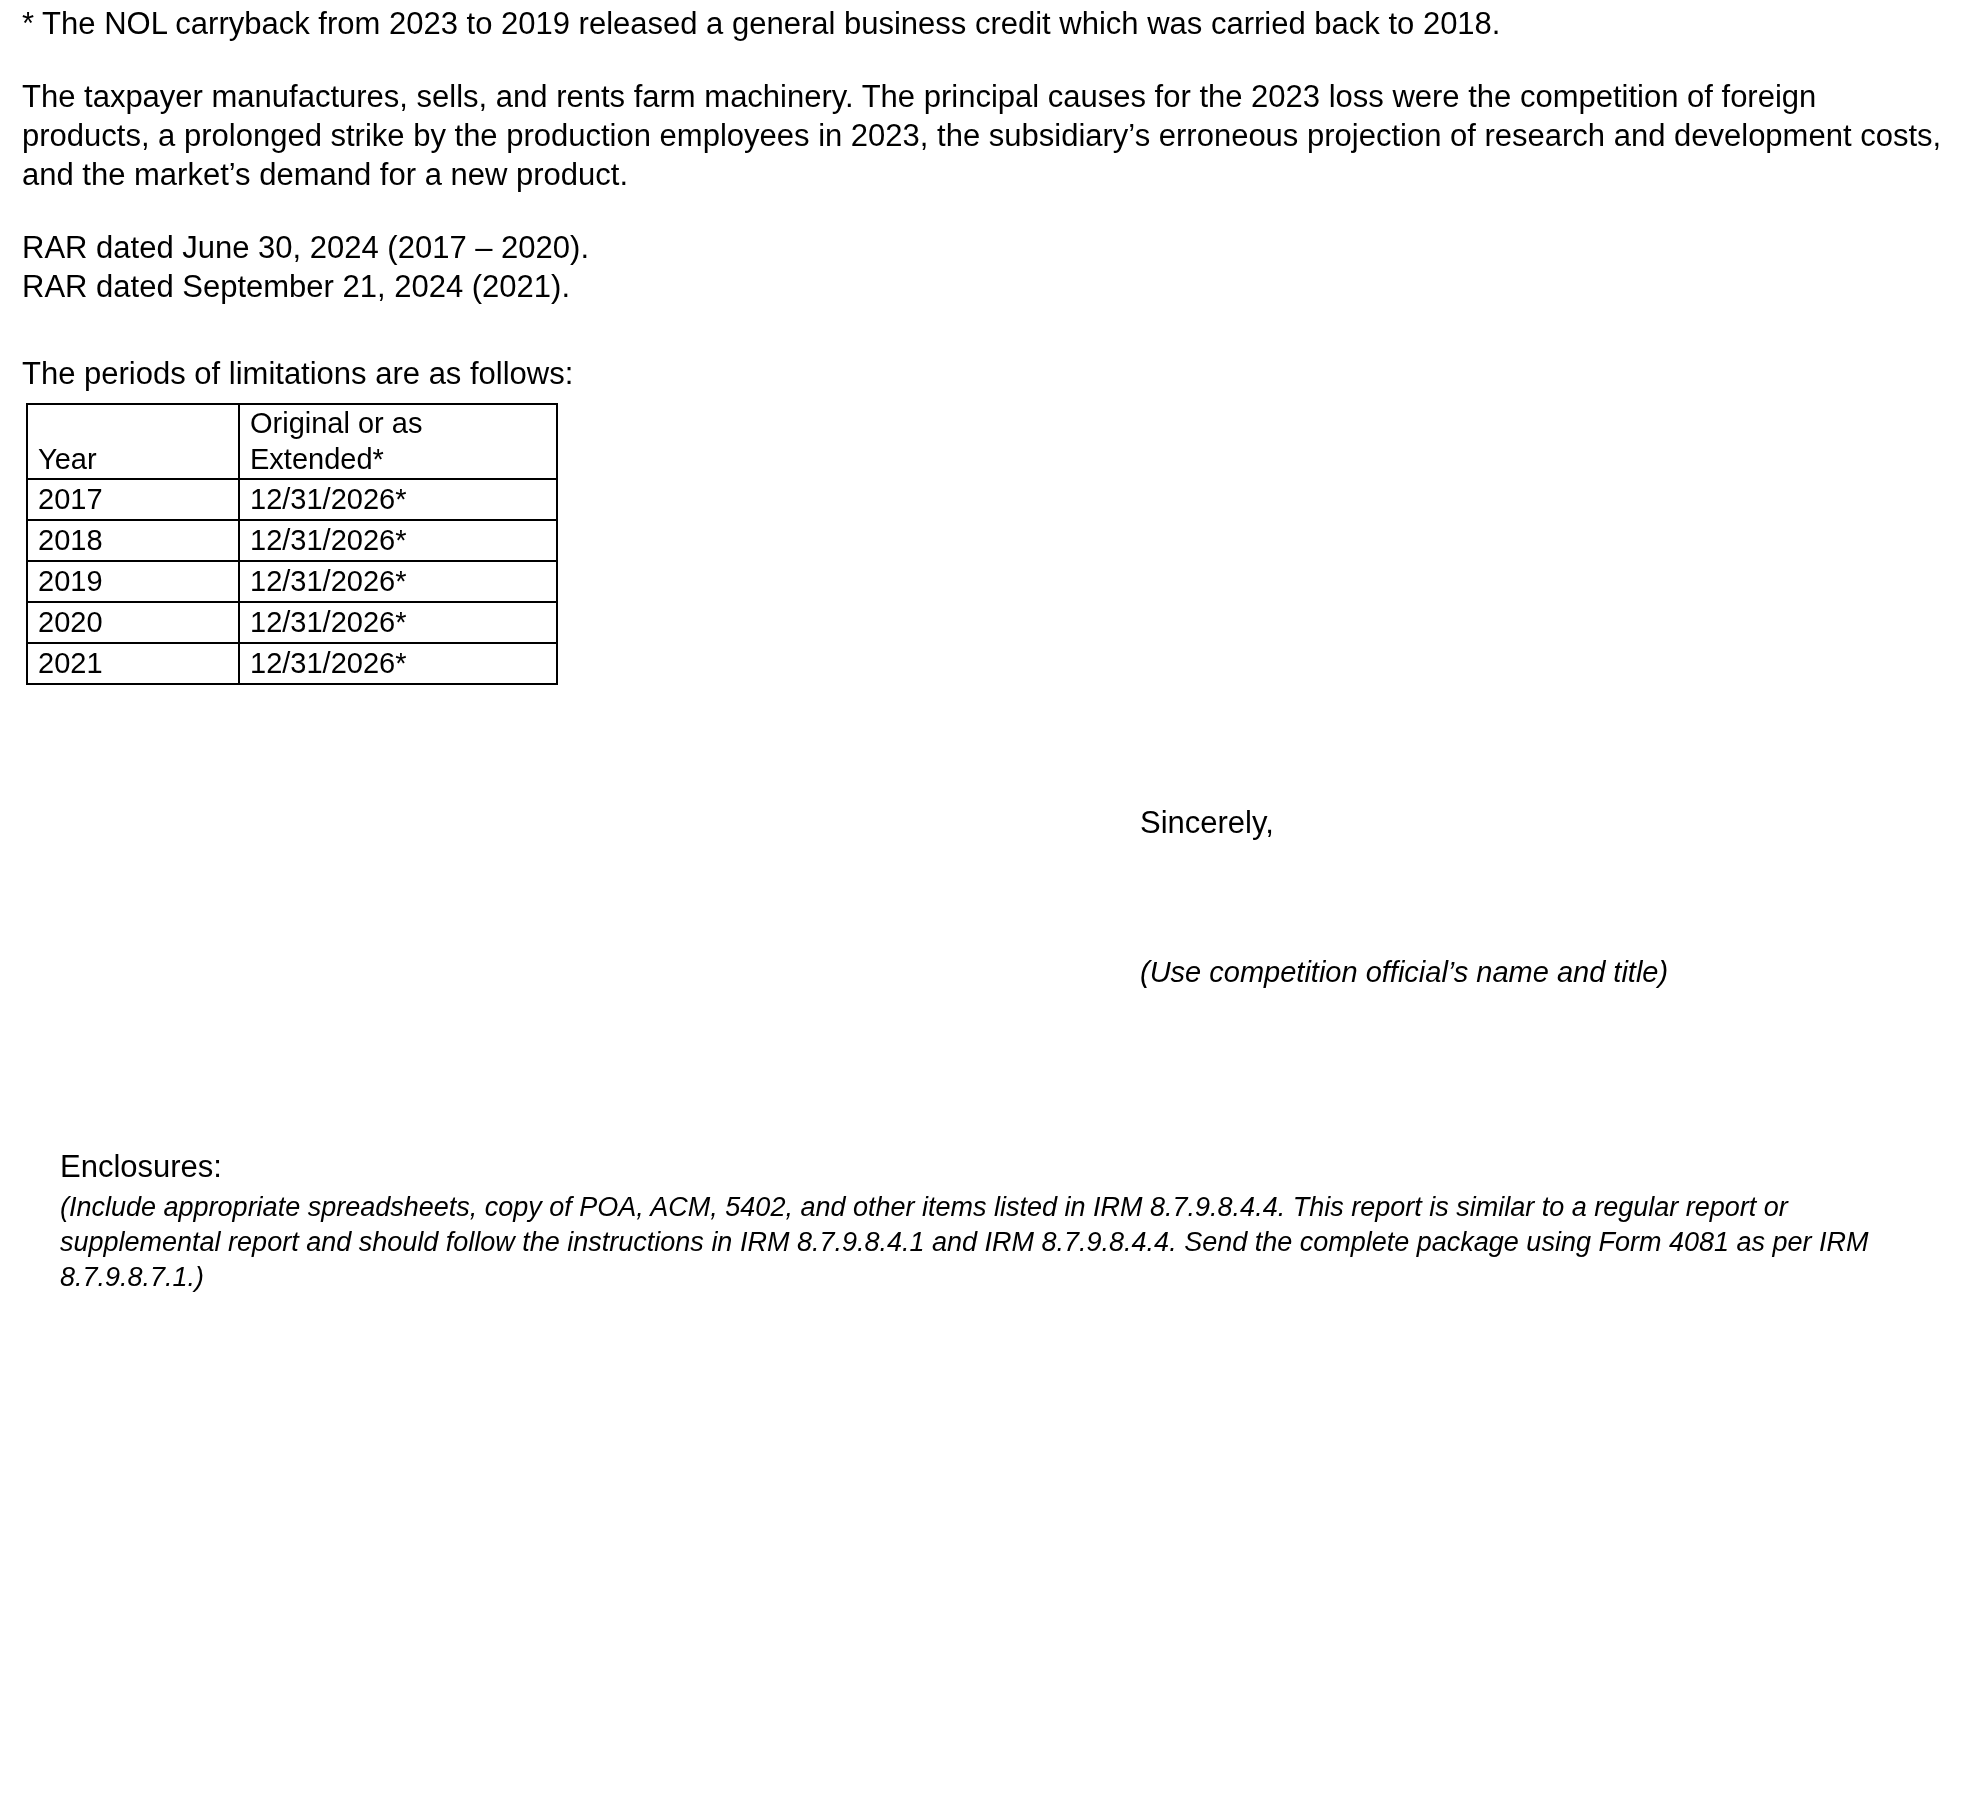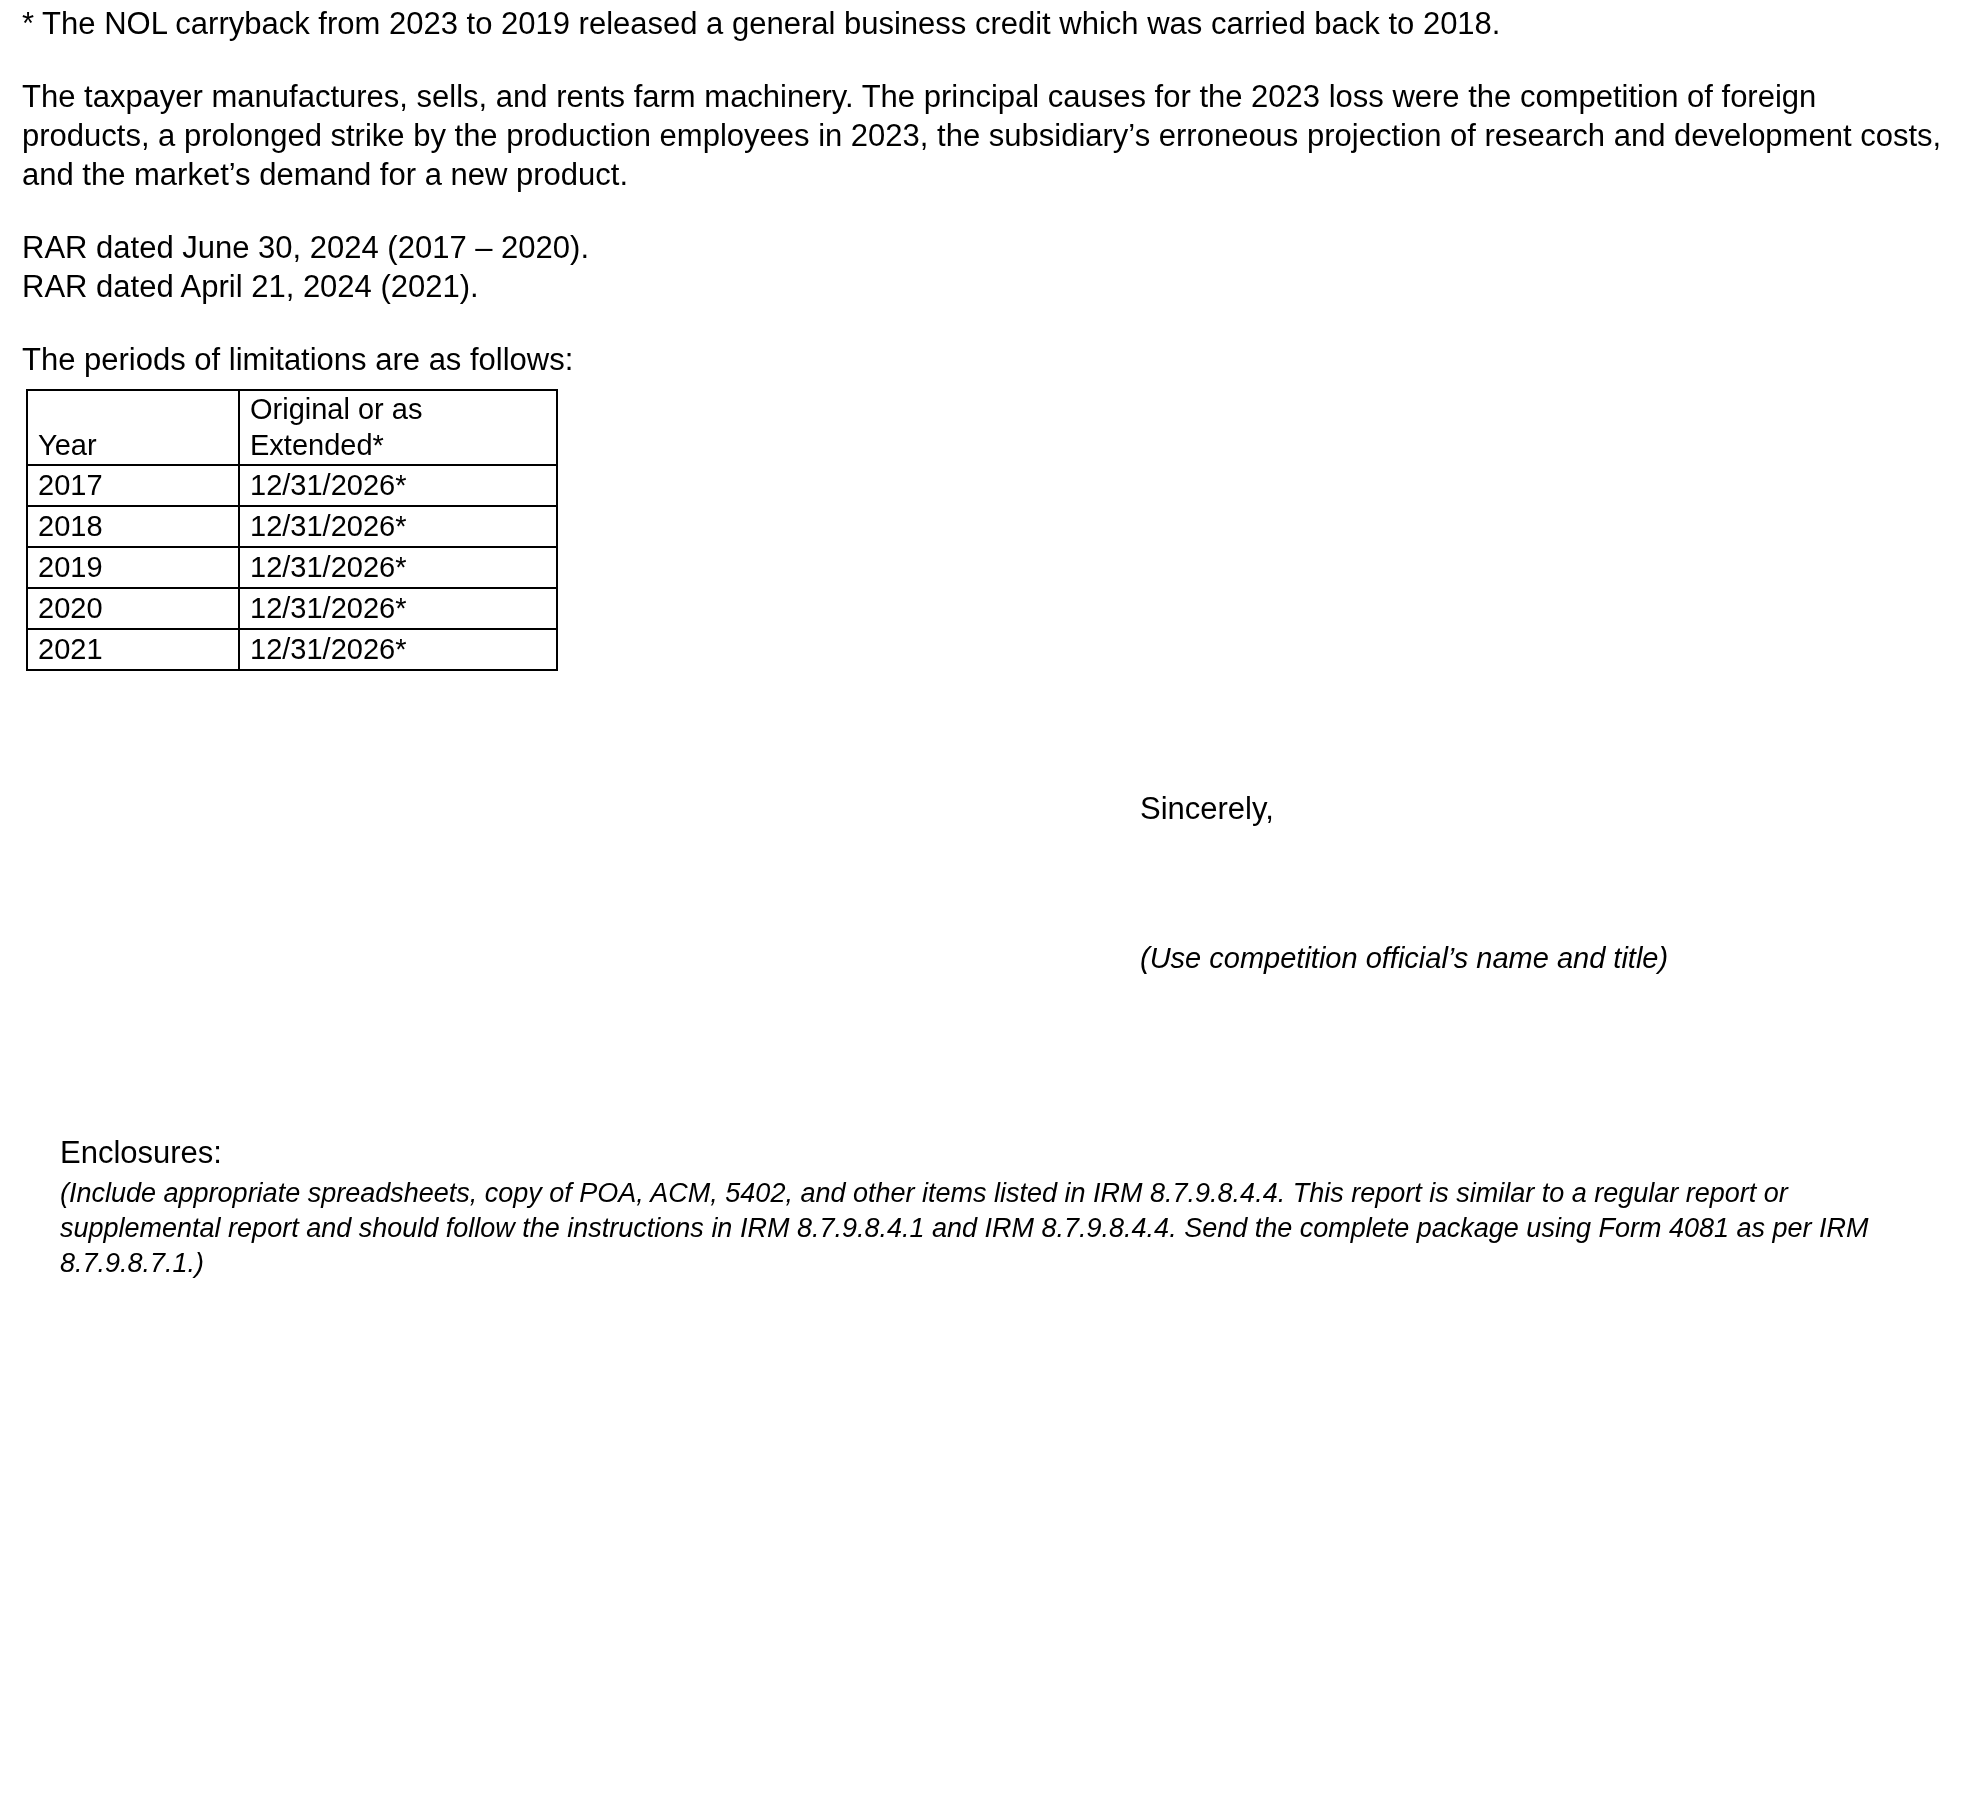--- a/index.html
+++ b/index.html
@@ -25,21 +25,21 @@
     font-size: 31px;
     line-height: 1.26;
     margin: 0 0 34px 0;
     padding: 0 22px 0 22px;
   }
   .first-para {
     padding-top: 4px;
   }
   .rar-block {
     padding: 0 22px;
-    margin: 0 0 34px 0;
+    margin: 0 0 48px 0;
   }
   .rar-line {
     font-size: 31px;
     line-height: 1.26;
   }
   .limits-intro {
     padding: 0 22px;
     margin: 0 12px 10px 0;
     font-size: 31px;
     line-height: 1.26;
@@ -113,21 +113,21 @@
 <body>
 
 <div class="page">
 
   <p class="para first-para">* The NOL carryback from 2023 to 2019 released a general business credit which was carried back to 2018.</p>
 
   <p class="para">The taxpayer manufactures, sells, and rents farm machinery. The principal causes for the 2023 loss were the competition of foreign products, a prolonged strike by the production employees in 2023, the subsidiary’s erroneous projection of research and development costs, and the market’s demand for a new product.</p>
 
   <div class="rar-block">
     <div class="rar-line">RAR dated June 30, 2024 (2017 – 2020).</div>
-    <div class="rar-line">RAR dated April 21, 2024 (2021).</div>
+    <div class="rar-line">RAR dated September 21, 2024 (2021).</div>
   </div>
 
 
   <div class="limits-intro">The periods of limitations are as follows:</div>
 
   <table class="limits">
     <thead>
       <tr>
         <th class="col-year">Year</th>
         <th class="col-ext">

